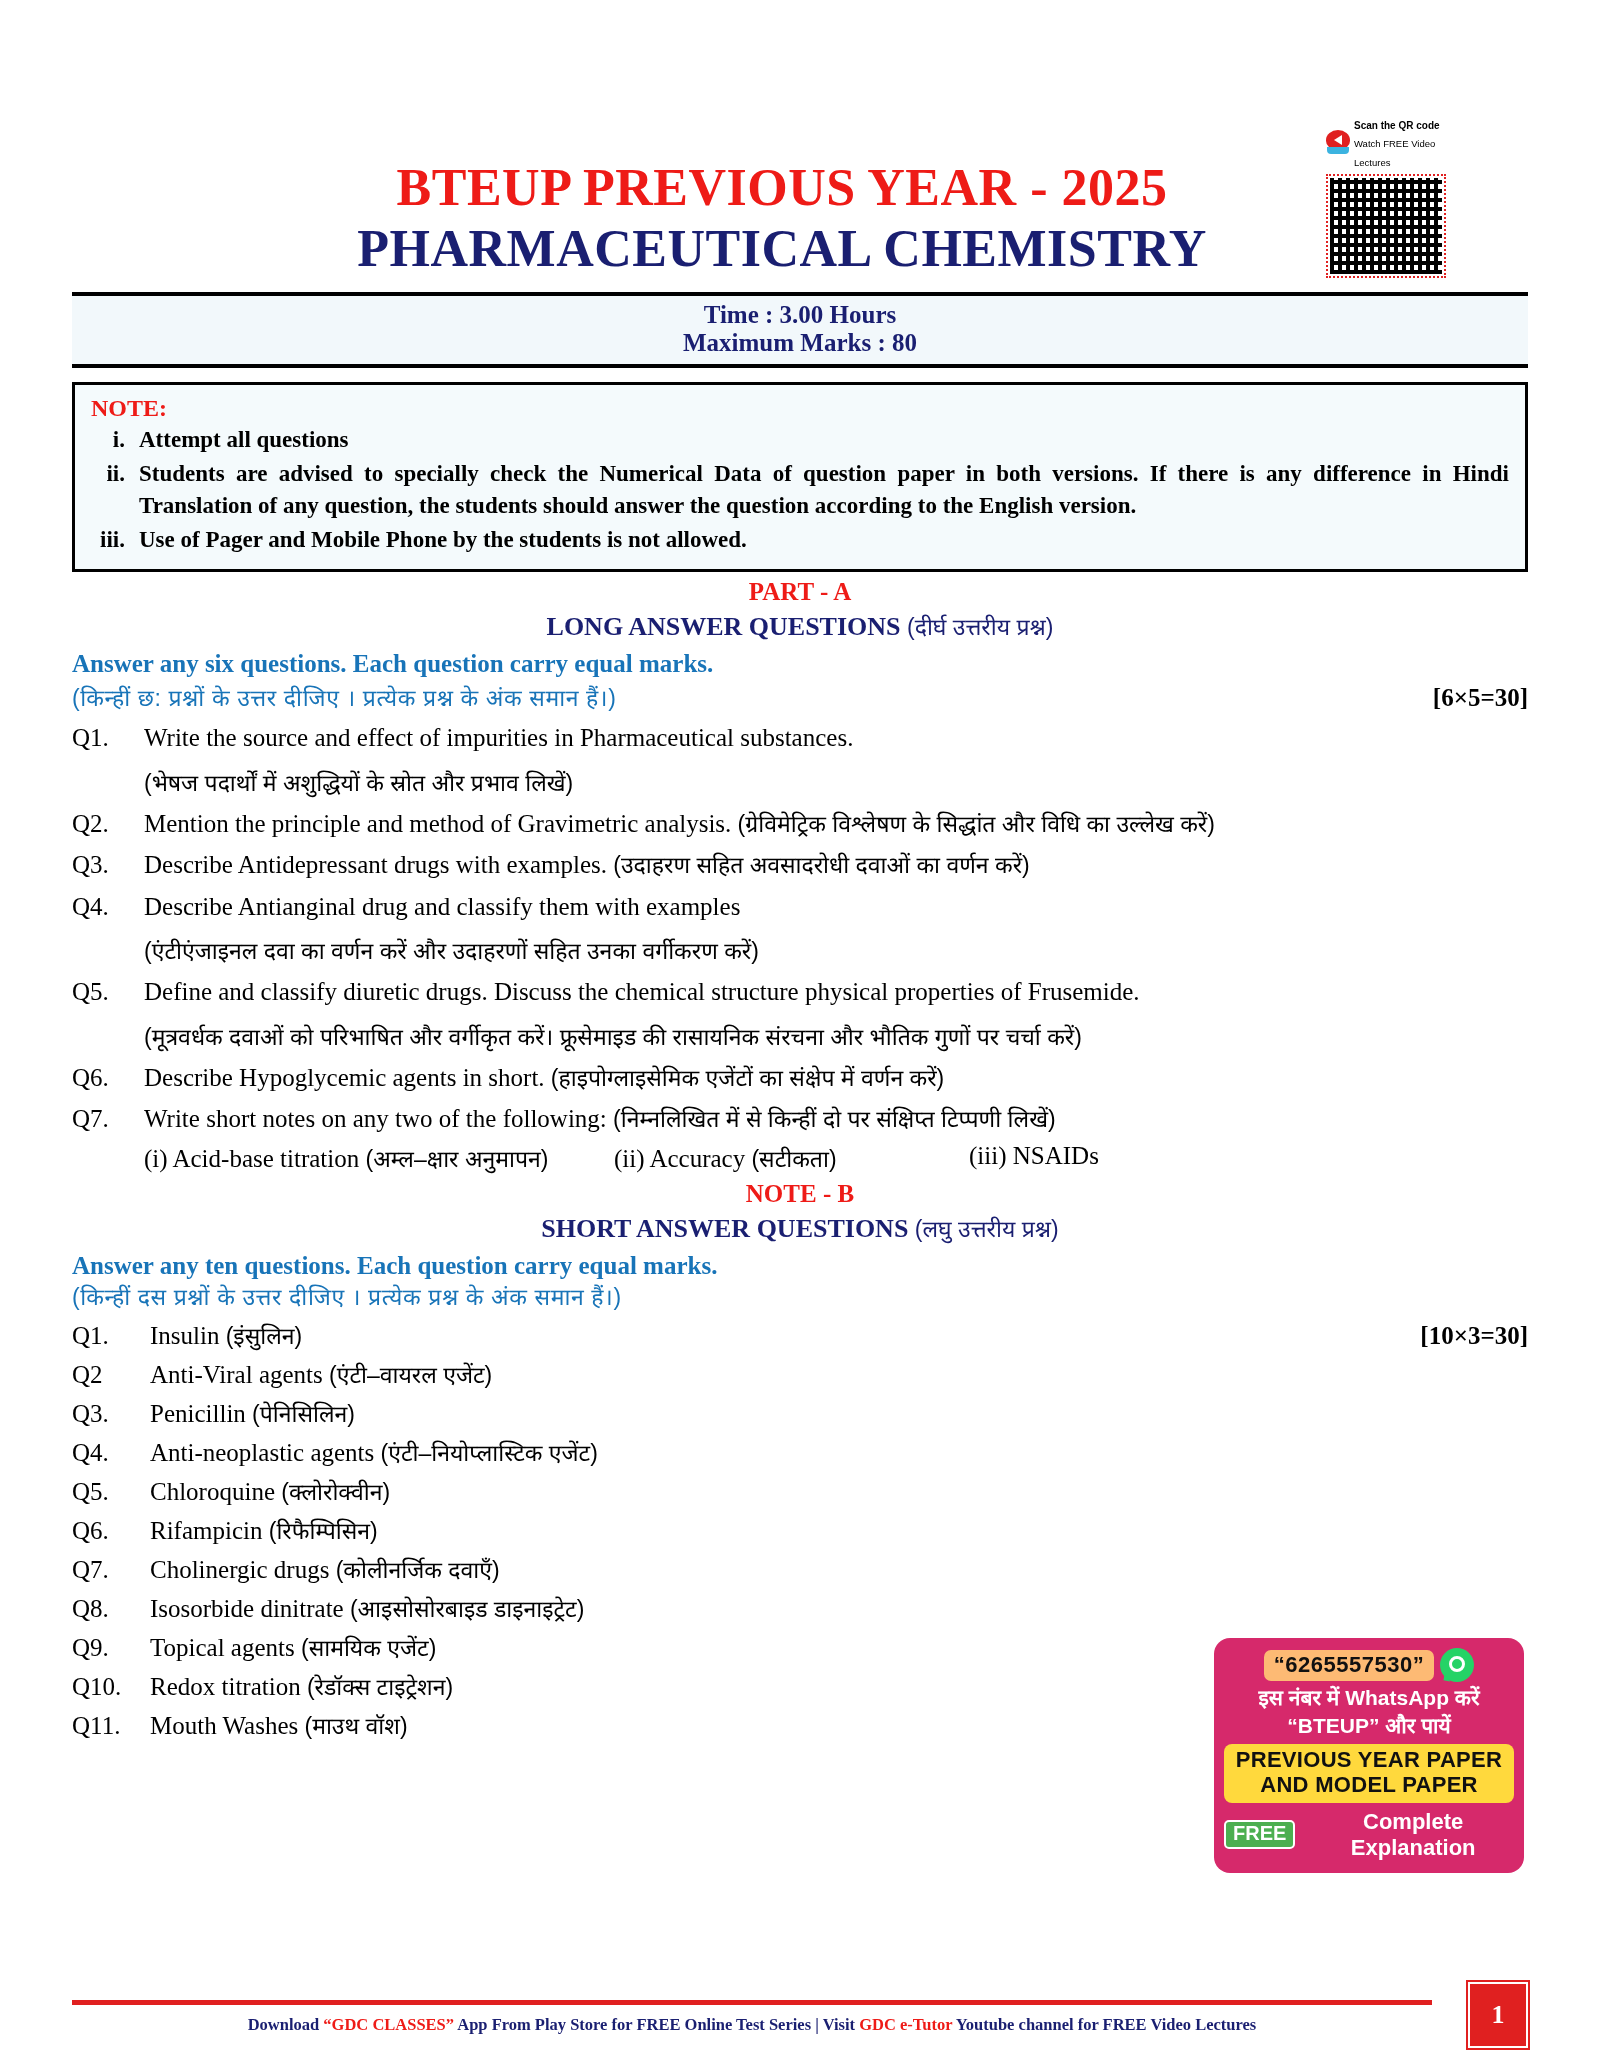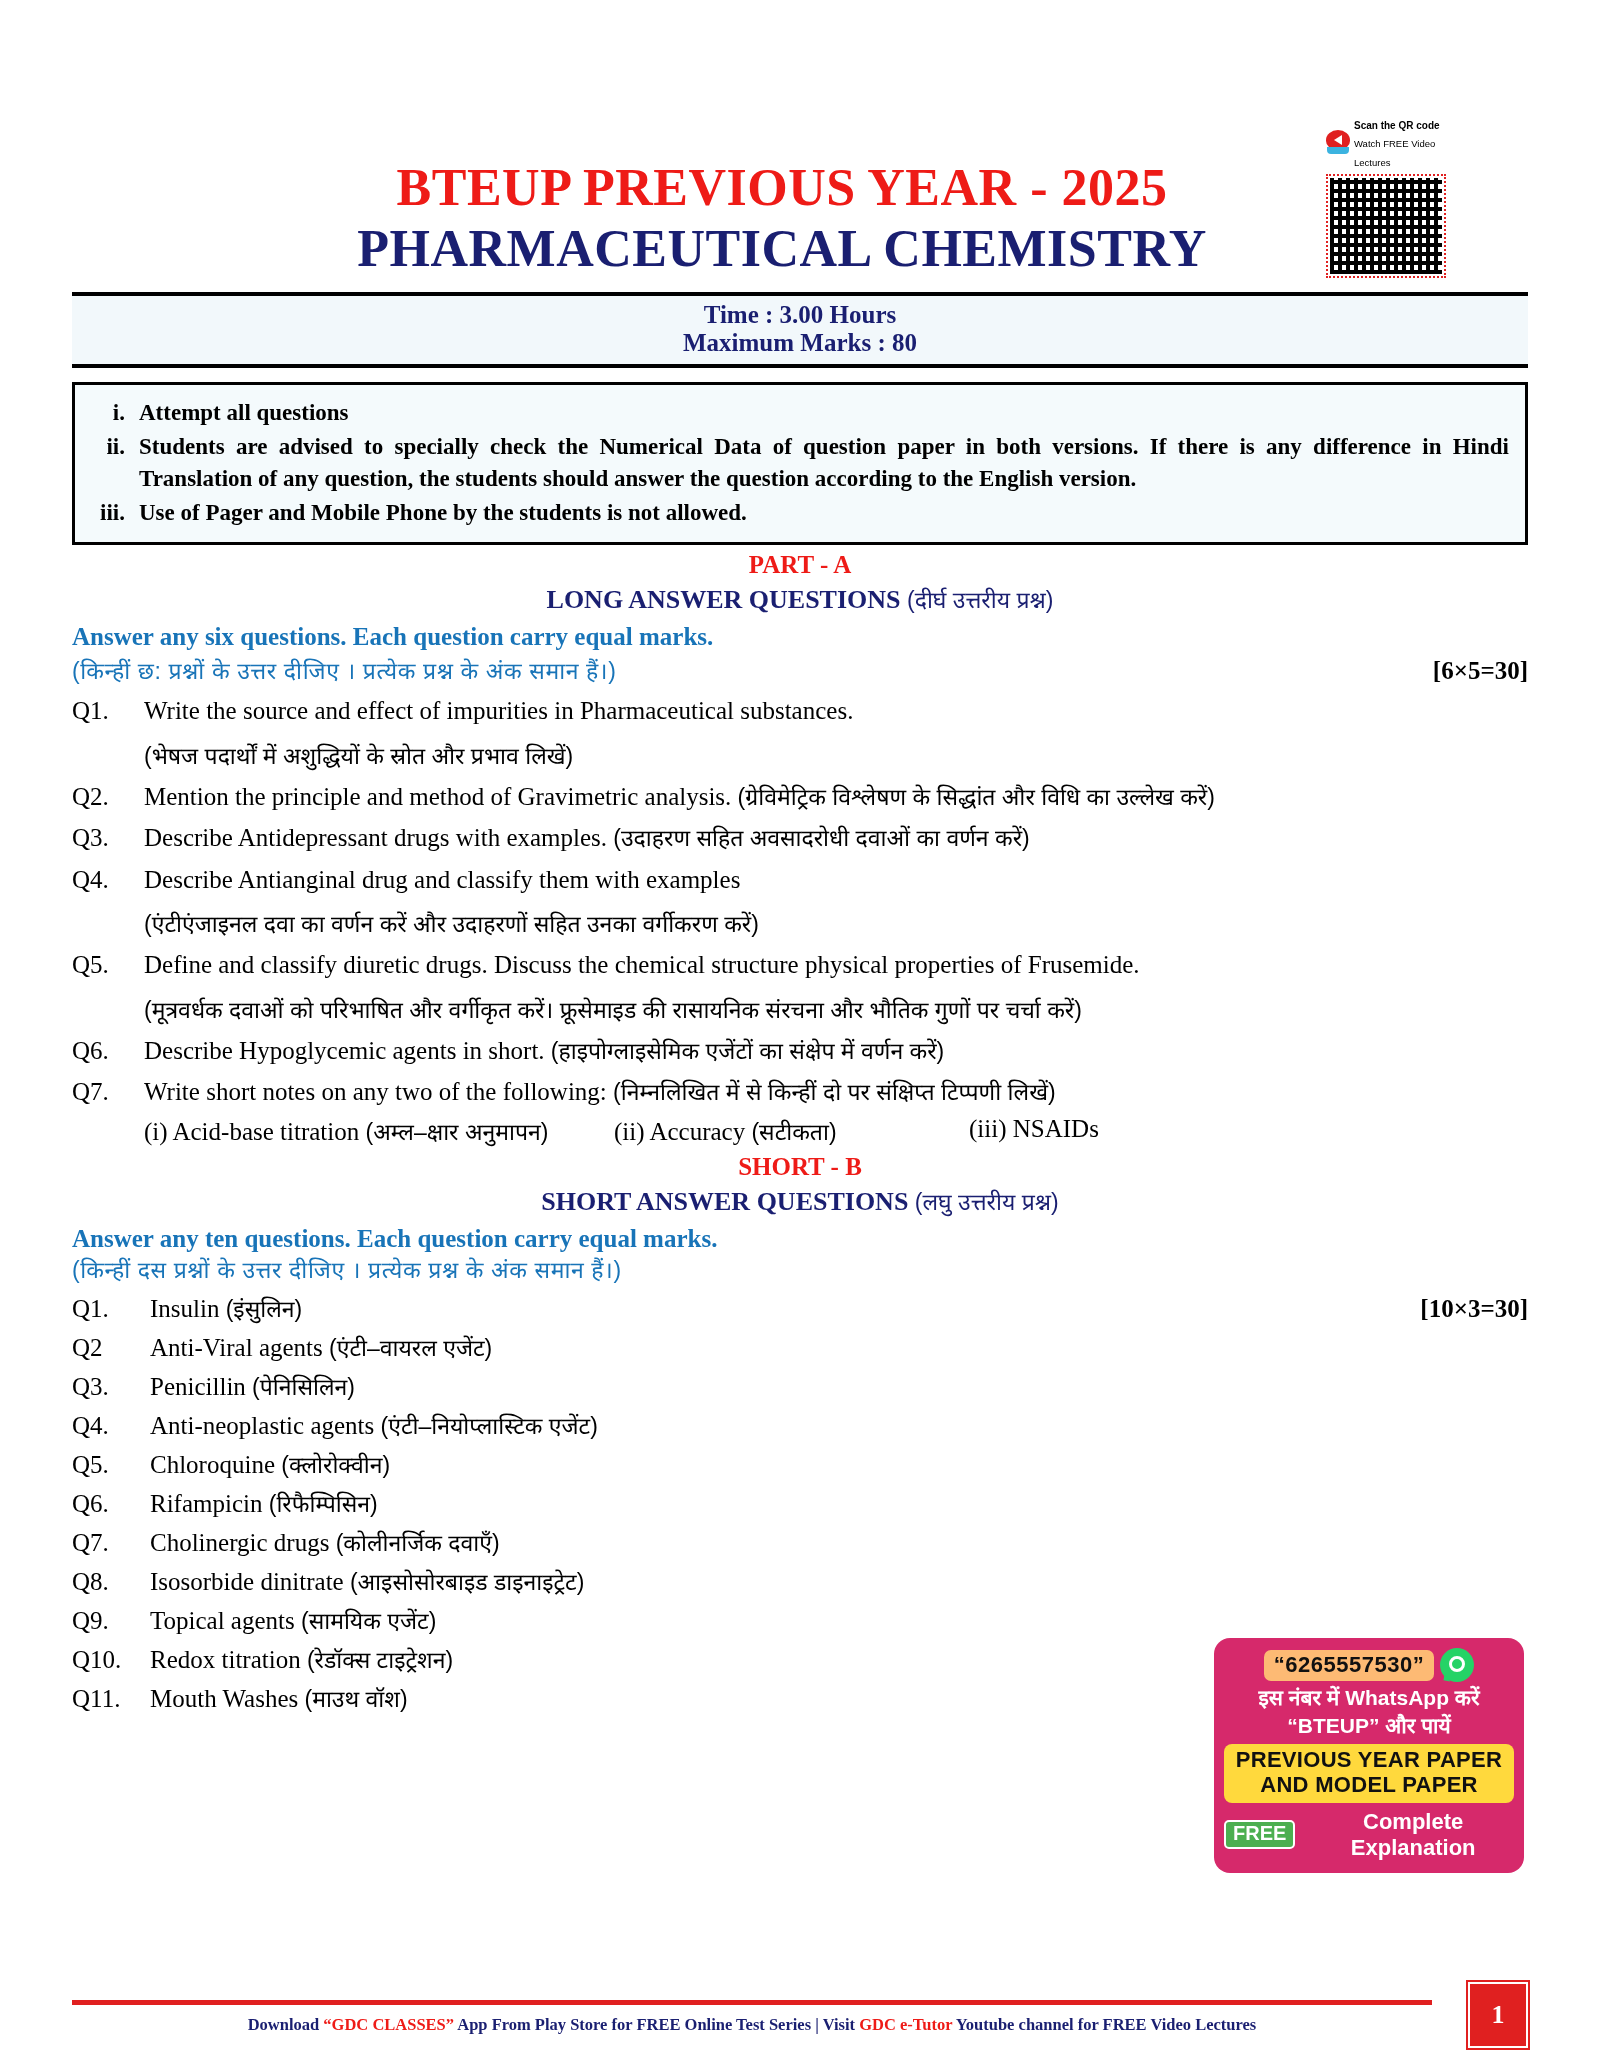--- a/index.html
+++ b/index.html
@@ -447,20 +447,21 @@
     </div>
   </div>
 
   <div class="rule-thick"></div>
   <div class="timebar">
     <span>Time : 3.00 Hours</span>
     <span>Maximum  Marks : 80</span>
   </div>
 
   <div class="note-box">
+    <div class="note-title">NOTE:</div>
     <div class="note-item">
       <div class="note-num">i.</div>
       <div class="note-text">Attempt all questions</div>
     </div>
     <div class="note-item">
       <div class="note-num">ii.</div>
       <div class="note-text">Students are advised to specially check the Numerical Data of question paper in both versions. If there is any difference in Hindi Translation of any question, the students  should answer the question according to the English version.</div>
     </div>
     <div class="note-item">
       <div class="note-num">iii.</div>
@@ -538,21 +539,21 @@
       <div class="s2">
         <span>(ii) Accuracy</span>
         <span class="hi">(सटीकता)</span>
       </div>
       <div class="s3">
         <span>(iii) NSAIDs</span>
       </div>
     </div>
   </div>
 
-  <div class="part-label">SHORT - B</div>
+  <div class="part-label">NOTE - B</div>
   <div class="section-title">
     <span>SHORT ANSWER QUESTIONS</span>
     <span class="hi">(लघु  उत्तरीय  प्रश्न)</span>
   </div>
   <div class="instr-en">Answer any ten questions. Each question carry equal marks.</div>
   <div class="instr-hi">(किन्हीं  दस  प्रश्नों  के  उत्तर  दीजिए  ।  प्रत्येक  प्रश्न  के  अंक  समान  हैं।)</div>
 
   <div class="q-list" style="margin-top:2px;">
     <div class="qb-row">
       <div class="qb-num">Q1.</div>

